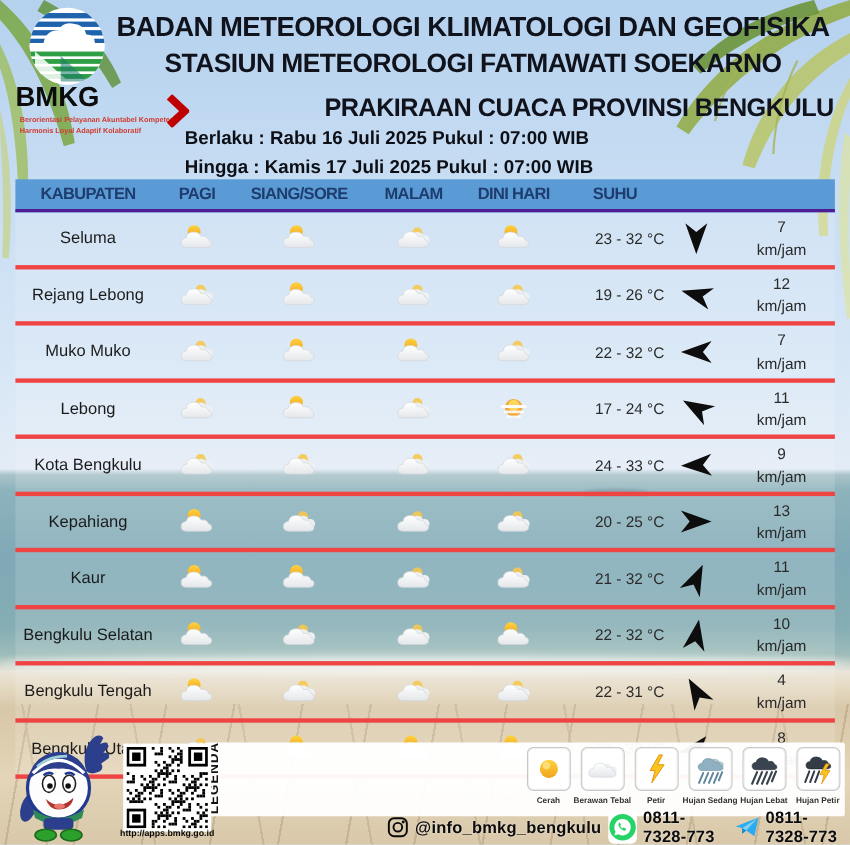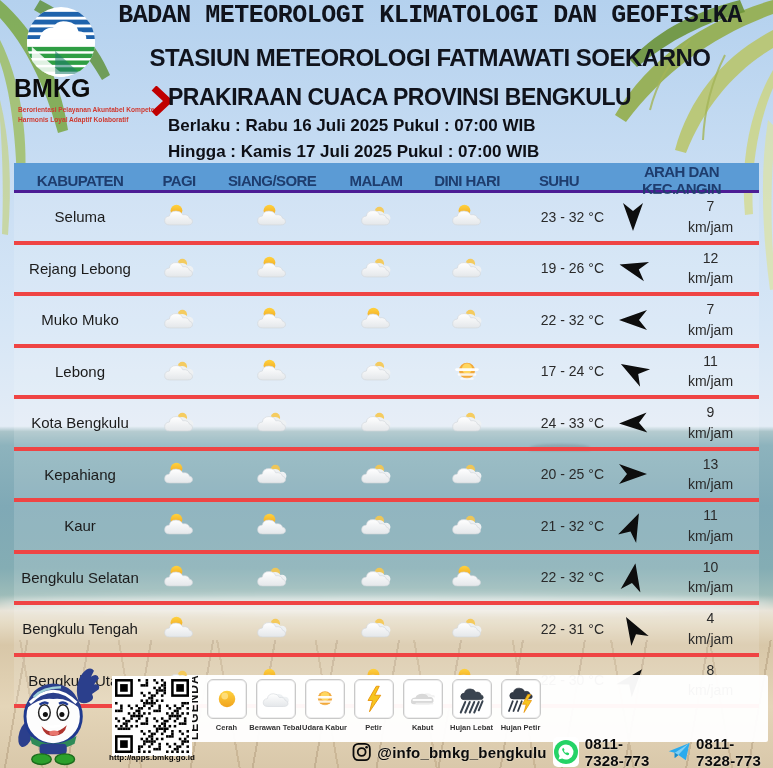--- a/index.html
+++ b/index.html
@@ -19,32 +19,32 @@
     background:rgba(90,110,120,.35);border-radius:50% 50% 0 0;filter:blur(1px);}
   .sand-speckle{position:absolute;left:0;top:640px;width:773px;height:128px;z-index:0;opacity:.25;
     background:repeating-linear-gradient(100deg,transparent 0 26px,#8a6f4e 26px 28px,transparent 28px 61px),
                repeating-linear-gradient(80deg,transparent 0 41px,#9c8059 41px 43px,transparent 43px 97px);}
 
   .palms{position:absolute;z-index:1;pointer-events:none;}
 
   
   .hdr-org{position:absolute;left:95px;right:8px;text-align:center;z-index:3;
     font-weight:bold;color:#10131c;letter-spacing:-.5px;}
-  .org1{top:1px;font-size:25px;font-family:Liberation Mono, monospace;}
+  .org1{top:11px;font-size:25px;}
   .org2{top:44px;font-size:24px;}
   .bmkg-logo{position:absolute;left:22px;top:6px;z-index:3;}
   .bmkg-label{position:absolute;left:14px;top:74px;width:100px;z-index:3;
     font-size:25px;font-weight:bold;color:#0c0c0c;letter-spacing:0px;}
   .berakhlak{position:absolute;left:18px;top:104px;z-index:3;line-height:1;}
   .ber-title{font-size:25px;font-weight:bold;letter-spacing:-1px;}
   .ber-prefix{color:#e23b43;}
   .ber-rest{color:#8d2436;}
   .ber-sub{font-size:6.6px;font-weight:bold;color:#d03a30;margin-top:3px;letter-spacing:0;}
   .red-chevron{position:absolute;left:150px;top:86px;z-index:3;}
-  .poster-title{position:absolute;left:168px;top:84px;width:590px;text-align:left;z-index:3;
+  .poster-title{position:absolute;left:168px;top:84px;width:590px;text-align:right;z-index:3;
     font-size:23px;font-weight:bold;color:#10131c;letter-spacing:-.5px;}
   .valid{position:absolute;left:168px;width:560px;text-align:left;z-index:3;
     font-size:17px;font-weight:bold;color:#0d0f16;}
   .valid1{top:116px;} .valid2{top:142px;}
 
   
   .thead{position:absolute;left:14px;top:163px;width:745px;height:27px;z-index:3;
     display:grid;grid-template-columns:132px 66px 120px 88px 94px 90px 155px;
     align-items:center;border-bottom:3px solid #4c1d95;box-sizing:content-box;}
   .thead div{font-size:15px;font-weight:bold;text-align:center;letter-spacing:-.6px;}
@@ -59,21 +59,21 @@
   .c-wind{display:flex;align-items:center;height:100%;}
   .arrow-box{width:58px;display:flex;justify-content:center;}
   .arrow-box svg{width:24px;height:28px;}
   .speed-box{flex:1;text-align:center;font-size:14px;color:#2a2a2a;line-height:1.45;}
 
   
   .legend-strip{position:absolute;left:186px;top:675px;width:582px;height:67px;z-index:3;
     background:rgba(255,255,255,.96);display:flex;align-items:stretch;border-radius:2px;}
   .legend-label{writing-mode:vertical-rl;transform:rotate(180deg);text-align:center;
     font-size:12px;font-weight:bold;color:#111;letter-spacing:1px;padding:2px 1px;}
-  .legend-items{flex:1;display:flex;justify-content:flex-start;align-items:flex-start;padding-top:4px;}
+  .legend-items{flex:1;display:flex;justify-content:flex-end;align-items:flex-start;padding-top:4px;}
   .legend-item{width:49px;display:flex;flex-direction:column;align-items:center;}
   .legend-box{width:38px;height:38px;background:#fff;border:1px solid #c9c9c9;border-radius:6px;
     display:flex;justify-content:center;align-items:center;box-shadow:0 0 0 1px #eee inset;}
   .legend-box svg{width:30px;height:30px;}
   .legend-text{font-size:7.5px;color:#333;margin-top:4px;white-space:nowrap;font-weight:bold;}
 
   
   .mascot{position:absolute;left:10px;top:664px;z-index:3;}
   .qr{position:absolute;left:112px;top:676px;z-index:3;background:#fff;padding:3px;}
   .qr-url{position:absolute;left:104px;top:753px;width:96px;z-index:3;text-align:center;
@@ -249,21 +249,20 @@
 <div class="valid valid1">Berlaku : Rabu 16 Juli 2025 Pukul : 07:00 WIB</div>
 <div class="valid valid2">Hingga : Kamis 17 Juli 2025 Pukul : 07:00 WIB</div>
 
 <div class="thead" id="thead" style="background: rgb(91, 155, 213); color: rgb(30, 61, 110);">
     <div>KABUPATEN</div>
     <div>PAGI</div>
     <div>SIANG/SORE</div>
     <div>MALAM</div>
     <div>DINI HARI</div>
     <div>SUHU</div>
-    <div>ARAH DAN KEC.ANGIN</div>
   </div>
 <div class="tbody" id="tbody">
   <div class="trow">
     <div class="c-name">Seluma</div>
     <div class="c-ico">
         <svg viewBox="0 0 40 32">
           <use href="#i-cerah-berawan"></use>
         </svg>
       </div>
     <div class="c-ico">
@@ -636,48 +635,40 @@
 
   <div class="legend-item">
     <div class="legend-box">
           <svg viewBox="0 0 40 32">
             <use href="#i-berawan-tebal"></use>
           </svg>
         </div>
     <div class="legend-text">Berawan Tebal</div>
   </div>
 
-  <div class="legend-item">
-    <div class="legend-box">
-          <svg viewBox="0 0 40 32">
-            <use href="#i-udara-kabur"></use>
-          </svg>
-        </div>
-    <div class="legend-text">Udara Kabur</div>
-  </div>
 
   <div class="legend-item">
     <div class="legend-box">
           <svg viewBox="0 0 40 40">
             <use href="#i-petir"></use>
           </svg>
         </div>
     <div class="legend-text">Petir</div>
   </div>
 
+
+
   <div class="legend-item">
     <div class="legend-box">
           <svg viewBox="0 0 40 40">
-            <use href="#i-kabut"></use>
-          </svg>
-        </div>
-    <div class="legend-text">Kabut</div>
-  </div>
-
-
+            <use href="#i-hujan-sedang"></use>
+          </svg>
+        </div>
+    <div class="legend-text">Hujan Sedang</div>
+  </div>
 
   <div class="legend-item">
     <div class="legend-box">
           <svg viewBox="0 0 40 40">
             <use href="#i-hujan-lebat"></use>
           </svg>
         </div>
     <div class="legend-text">Hujan Lebat</div>
   </div>
 

